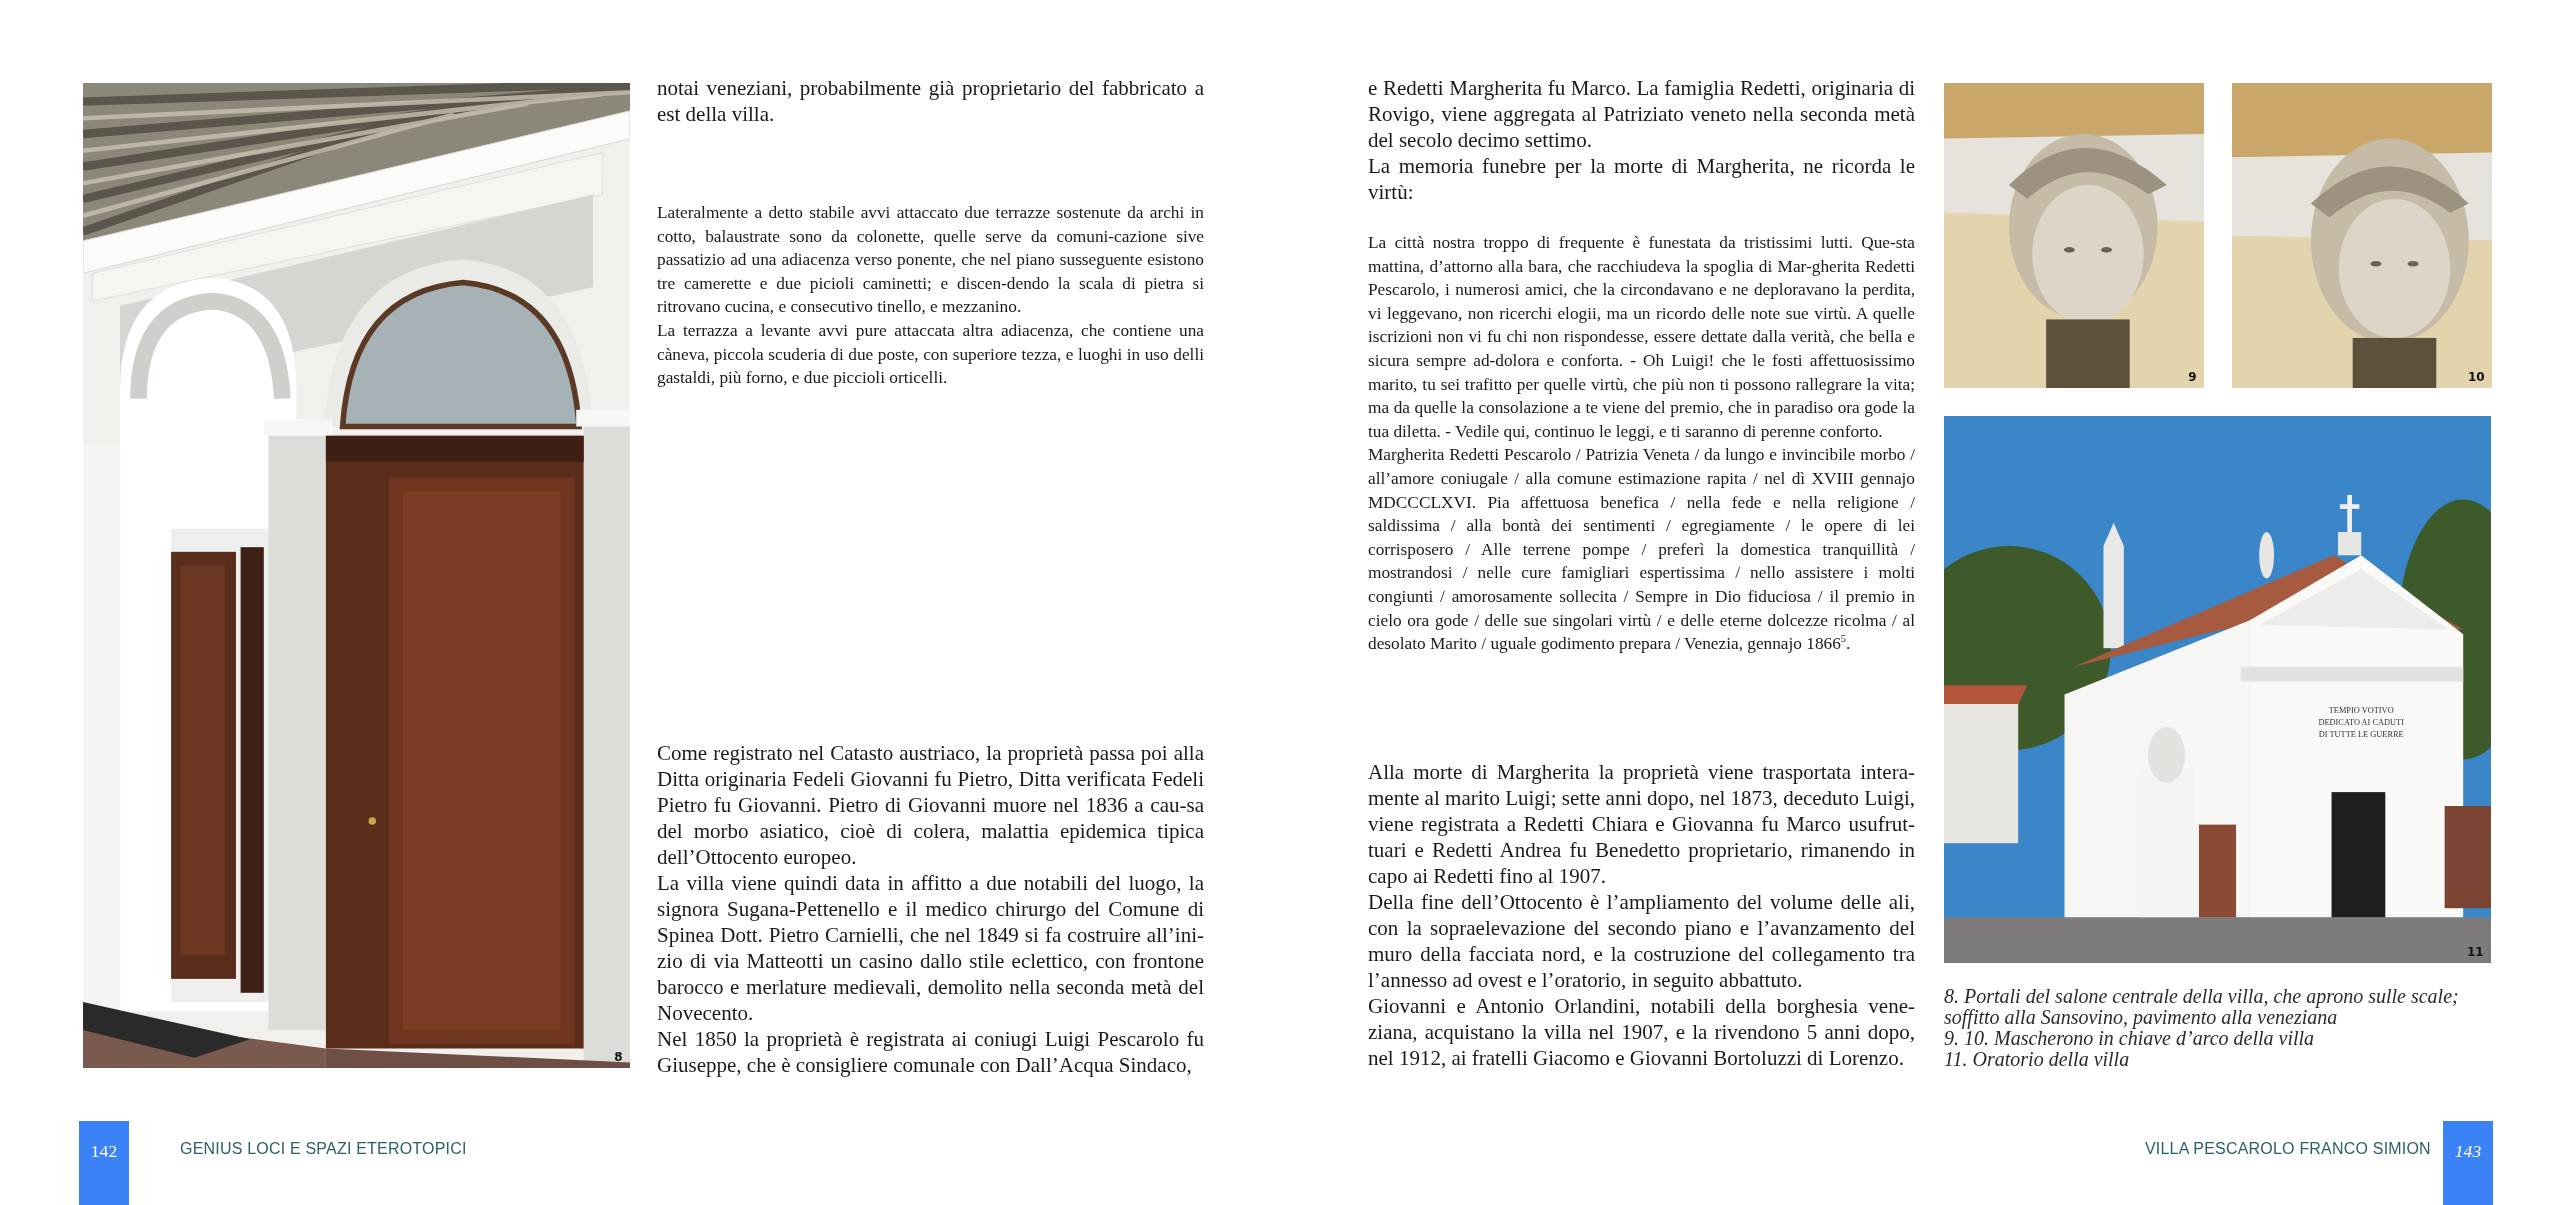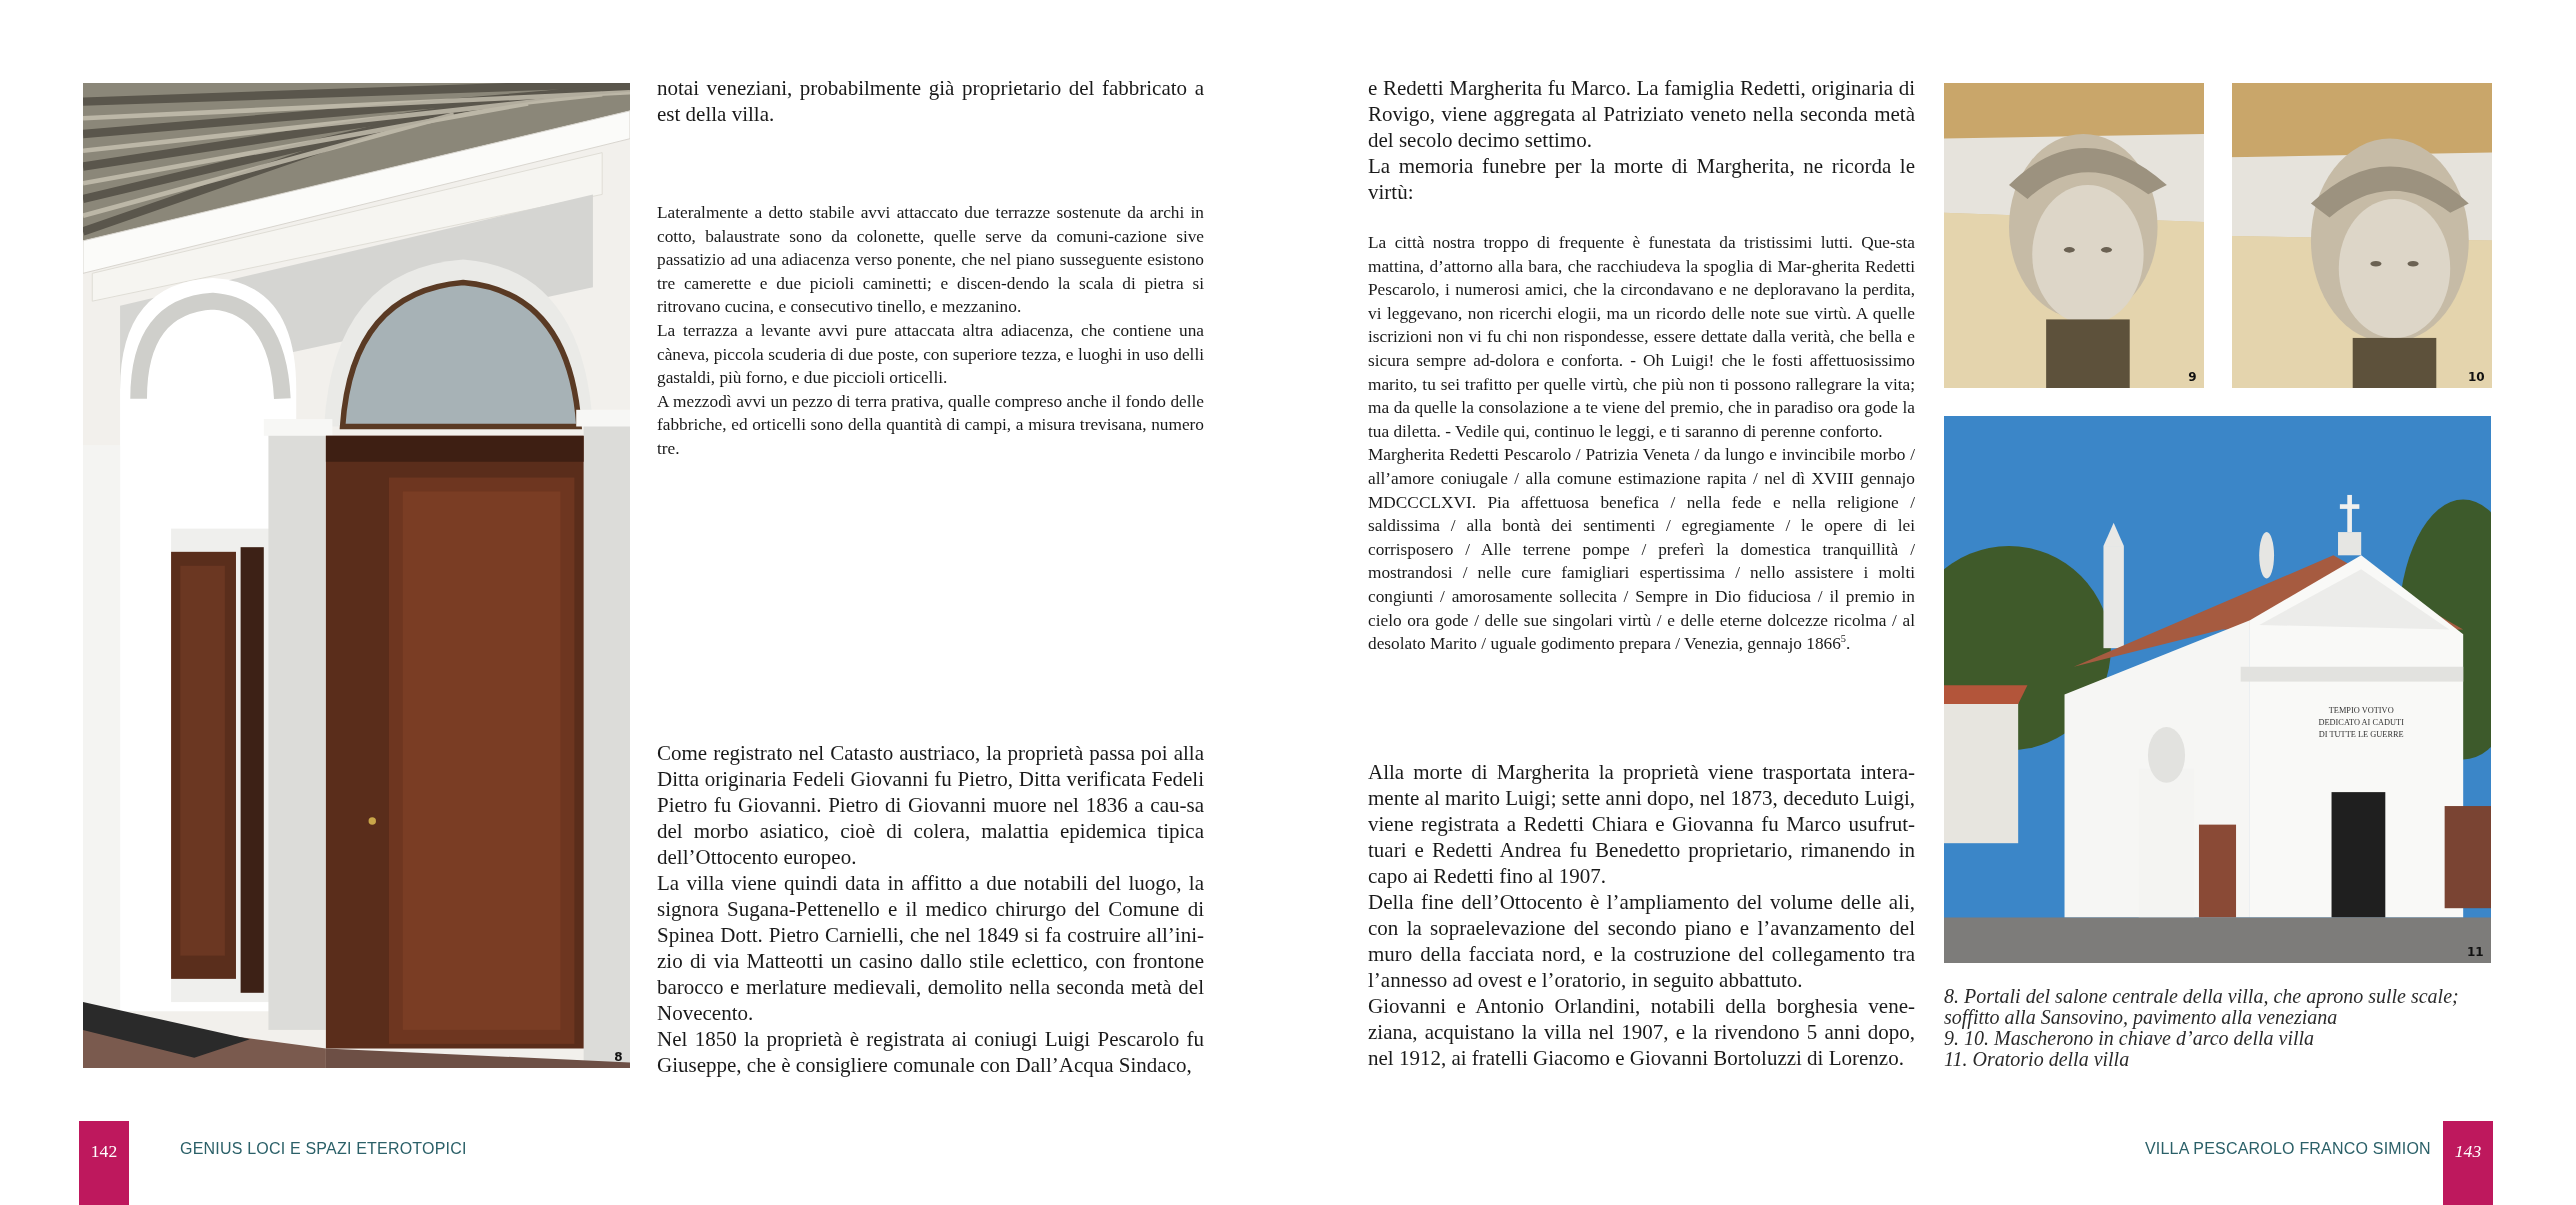--- a/index.html
+++ b/index.html
@@ -6,21 +6,21 @@
   body { width:2576px; height:1205px; position:relative; overflow:hidden; font-family:"Liberation Serif", serif; color:#1a1a1a; }
   .photo { position:absolute; overflow:hidden; }
   .photo svg { display:block; width:100%; height:100%; }
   .photo-num { position:absolute; right:7.4px; bottom:3.7px; font-family:"DejaVu Sans", sans-serif; font-weight:bold; font-size:12px; color:#111; }
   .col { position:absolute; text-align:justify; hyphens:manual; }
   .body-text { font-size:21px; line-height:26px; }
   .small-text { font-size:17.3px; line-height:23.6px; }
   .col p { margin:0; }
   .caption { position:absolute; left:1944px; top:986px; width:557px; font-style:italic; font-size:20px; line-height:21px; color:#2a2a2a; }
   .caption p { margin:0; }
-  .folio { position:absolute; top:1121px; width:50px; height:84px; background:#be185d; color:#ffffff; font-family:"Liberation Serif", serif; font-size:17.6px; text-align:center; padding-top:20.4px; box-sizing:border-box; }
+  .folio { position:absolute; top:1121px; width:50px; height:84px; background:#3b82f6; color:#ffffff; font-family:"Liberation Serif", serif; font-size:17.6px; text-align:center; padding-top:20.4px; box-sizing:border-box; }
   .running { position:absolute; top:1140px; font-family:"Liberation Sans", sans-serif; font-size:16px; color:#2b6068; letter-spacing:0.2px; }
   sup { font-size:60%; line-height:0; }
 </style>
 </head>
 <body>
 
 <div class="photo" style="left:83px; top:83px; width:547px; height:985px;">
   <svg viewBox="0 0 590 1061" preserveAspectRatio="none">
     <rect x="0" y="0" width="590" height="1061" fill="#f2f0ec"></rect>
 
@@ -74,21 +74,20 @@
   <span class="photo-num">8</span>
 </div>
 
 <div class="col body-text" style="left:657px; top:75px; width:547px;">
   <p>notai veneziani, probabilmente già proprietario del fabbricato a est della villa.</p>
 </div>
 
 <div class="col small-text" style="left:657px; top:201px; width:547px;">
   <p>Lateralmente a detto stabile avvi attaccato due terrazze sostenute da archi in cotto, balaustrate sono da colonette, quelle serve da comuni-cazione sive passatizio ad una adiacenza verso ponente, che nel piano susseguente esistono tre camerette e due picioli caminetti; e discen-dendo la scala di pietra si ritrovano cucina, e consecutivo tinello, e mezzanino.</p>
   <p>La terrazza a levante avvi pure attaccata altra adiacenza, che contiene una càneva, piccola scuderia di due poste, con superiore tezza, e luoghi in uso delli gastaldi, più forno, e due piccioli orticelli.</p>
-  <p>A mezzodì avvi un pezzo di terra prativa, qualle compreso anche il fondo delle fabbriche, ed orticelli sono della quantità di campi, a misura trevisana, numero tre.</p>
 </div>
 
 <div class="col body-text" style="left:657px; top:740px; width:547px;">
   <p>Come registrato nel Catasto austriaco, la proprietà passa poi alla Ditta originaria Fedeli Giovanni fu Pietro, Ditta verificata Fedeli Pietro fu Giovanni. Pietro di Giovanni muore nel 1836 a cau-sa del morbo asiatico, cioè di colera, malattia epidemica tipica dell’Ottocento europeo.</p>
   <p>La villa viene quindi data in affitto a due notabili del luogo, la signora Sugana-Pettenello e il medico chirurgo del Comune di Spinea Dott. Pietro Carnielli, che nel 1849 si fa costruire all’ini-zio di via Matteotti un casino dallo stile eclettico, con frontone barocco e merlature medievali, demolito nella seconda metà del Novecento.</p>
   <p>Nel 1850 la proprietà è registrata ai coniugi Luigi Pescarolo fu Giuseppe, che è consigliere comunale con Dall’Acqua Sindaco,</p>
 </div>
 
 <div class="folio" style="left:79px;">142</div>
 <div class="running" style="left:165px;margin-left:15px;">GENIUS LOCI E SPAZI ETEROTOPICI</div>

